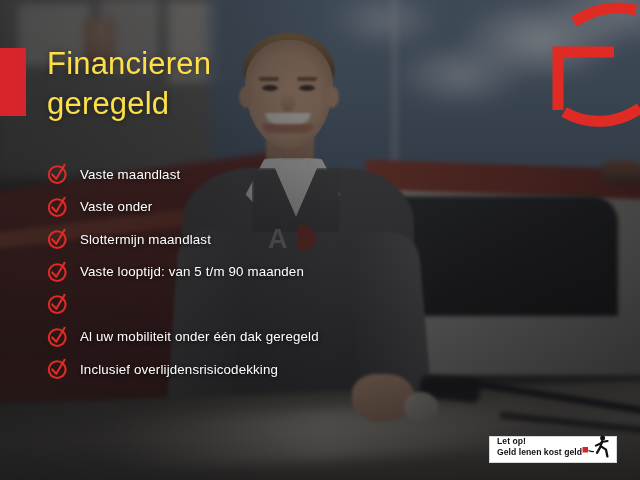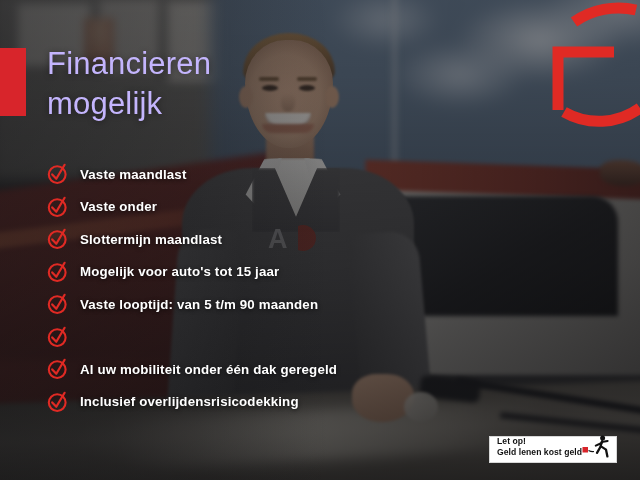--- a/index.html
+++ b/index.html
@@ -274,21 +274,21 @@
     position: absolute;
     right: 0; top: 0;
     width: 96px; height: 170px;
   }
 
   
   .headline {
     position: absolute;
     left: 47px; top: 44px;
     width: 330px;
-    color: #c4b5fd;
+    color: #fde047;
     font-size: 31px;
     line-height: 1.28;
     font-weight: 400;
     letter-spacing: .2px;
     text-shadow: 0 1px 6px rgba(0,0,0,.45);
   }
   .headline-line { display: block; white-space: nowrap; }
 
   .feature-list {
     position: absolute;
@@ -299,21 +299,21 @@
   .feature-item {
     display: flex;
     align-items: center;
     height: 32.5px;
   }
   .check-icon { flex: 0 0 auto; width: 22px; height: 22px; display: block; }
   .feature-text {
     margin-left: 11px;
     color: #ffffff;
     font-size: 13.3px;
-    font-weight: 700;
+    font-weight: 400;
     letter-spacing: .15px;
     white-space: nowrap;
     text-shadow: 0 1px 4px rgba(0,0,0,.7);
   }
 
   
   .afm-badge {
     position: absolute;
     left: 489px; top: 436px;
     width: 128px; height: 27px;
@@ -400,21 +400,21 @@
   </svg>
 
   <svg class="arc-mark" viewBox="0 0 96 170">
     <path d="M92 10 A78 78 0 0 0 30 22" fill="none" stroke="#e02a24" stroke-width="11" stroke-linecap="butt"></path>
     <path d="M96 108 A70 70 0 0 1 20 112" fill="none" stroke="#e02a24" stroke-width="11" stroke-linecap="butt"></path>
     <path d="M70 52 L14 52 L14 110" fill="none" stroke="#e02a24" stroke-width="11" stroke-linejoin="miter"></path>
   </svg>
 
   <h1 class="headline">
     <span class="headline-line">Financieren</span>
-    <span class="headline-line">mogelijk</span>
+    <span class="headline-line">geregeld</span>
   </h1>
 
   <ul class="feature-list" id="feature-list">
       <li class="feature-item">
         <svg class="check-icon" viewBox="0 0 22 22">
           <circle cx="10.2" cy="11.6" r="8.4" fill="none" stroke="#e02a24" stroke-width="2.1"></circle>
           <path d="M5.2 11.4 L9.3 15.8 L17.6 1.8" fill="none" stroke="#e02a24" stroke-width="2.2" stroke-linecap="round" stroke-linejoin="round"></path>
         </svg>
         <span class="feature-text">Vaste maandlast</span>
       </li>
@@ -424,27 +424,20 @@
           <path d="M5.2 11.4 L9.3 15.8 L17.6 1.8" fill="none" stroke="#e02a24" stroke-width="2.2" stroke-linecap="round" stroke-linejoin="round"></path>
         </svg>
         <span class="feature-text">Vaste onder</span>
       </li>
       <li class="feature-item">
         <svg class="check-icon" viewBox="0 0 22 22">
           <circle cx="10.2" cy="11.6" r="8.4" fill="none" stroke="#e02a24" stroke-width="2.1"></circle>
           <path d="M5.2 11.4 L9.3 15.8 L17.6 1.8" fill="none" stroke="#e02a24" stroke-width="2.2" stroke-linecap="round" stroke-linejoin="round"></path>
         </svg>
         <span class="feature-text">Slottermijn maandlast</span>
-      </li>
-      <li class="feature-item">
-        <svg class="check-icon" viewBox="0 0 22 22">
-          <circle cx="10.2" cy="11.6" r="8.4" fill="none" stroke="#e02a24" stroke-width="2.1"></circle>
-          <path d="M5.2 11.4 L9.3 15.8 L17.6 1.8" fill="none" stroke="#e02a24" stroke-width="2.2" stroke-linecap="round" stroke-linejoin="round"></path>
-        </svg>
-        <span class="feature-text">Mogelijk voor auto's tot 15 jaar</span>
       </li>
       <li class="feature-item">
         <svg class="check-icon" viewBox="0 0 22 22">
           <circle cx="10.2" cy="11.6" r="8.4" fill="none" stroke="#e02a24" stroke-width="2.1"></circle>
           <path d="M5.2 11.4 L9.3 15.8 L17.6 1.8" fill="none" stroke="#e02a24" stroke-width="2.2" stroke-linecap="round" stroke-linejoin="round"></path>
         </svg>
         <span class="feature-text">Vaste looptijd: van 5 t/m 90 maanden</span>
       </li>
       <li class="feature-item">
         <svg class="check-icon" viewBox="0 0 22 22">

